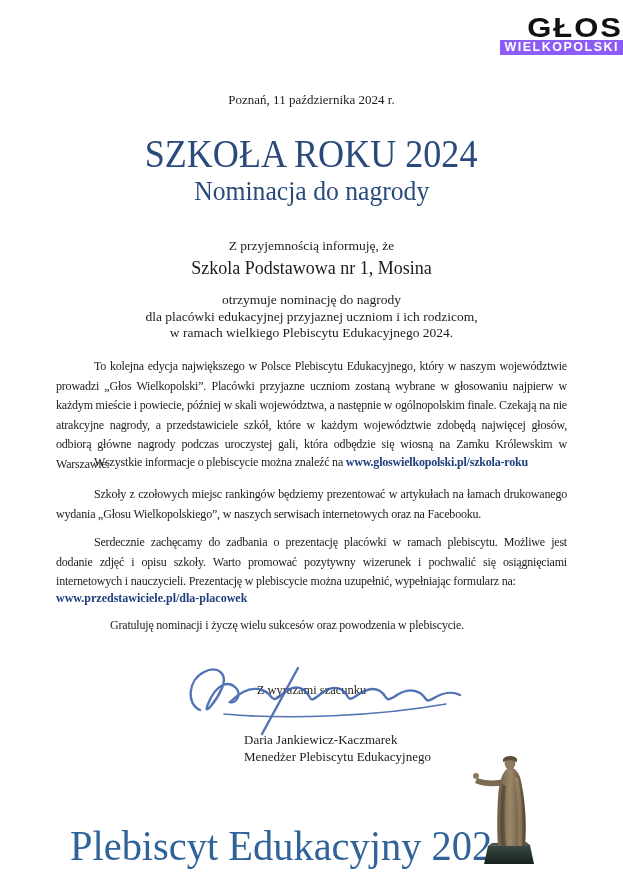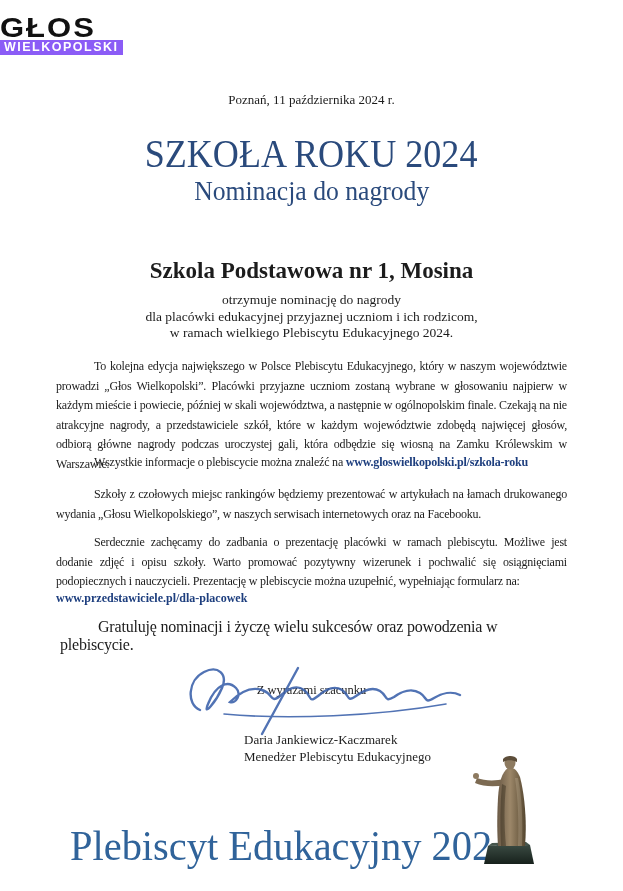--- a/index.html
+++ b/index.html
@@ -8,21 +8,21 @@
     width:623px;height:891px;
     background:#ffffff;
     font-family:"Liberation Serif","DejaVu Serif",serif;
     color:#1c1c1c;
     overflow:hidden;
   }
   .abs{position:absolute;}
   .center{left:0;right:0;text-align:center;}
 
   
-  .logo{top:15px;display:flex;flex-direction:column;align-items:flex-start;}
+  .logo{top:15px;display:flex;flex-direction:column;align-items:flex-end;}
   .logo-top{
     font-family:"Liberation Sans","DejaVu Sans",sans-serif;
     font-weight:bold;font-size:31px;line-height:26px;letter-spacing:2px;
     color:#111111;transform:scaleY(.92);
   }
   .logo-bar{
     background:#8b5cf6;color:#ffffff;
     font-family:"Liberation Sans","DejaVu Sans",sans-serif;
     font-weight:bold;font-size:12.5px;line-height:15px;
     letter-spacing:1.5px;padding:0 4px;margin-top:-1px;
@@ -33,33 +33,33 @@
   .doc-title{
     top:131px;color:#2a4a7c;font-size:41px;line-height:44px;
   }
   .doc-title>span{display:inline-block;transform:scaleX(.88);transform-origin:center;}
   .doc-subtitle{
     top:176px;color:#2a4a7c;font-size:27px;line-height:30px;
   }
   .doc-subtitle>span{display:inline-block;transform:scaleX(.95);transform-origin:center;}
 
   .intro-line{top:238px;font-size:13.5px;}
-  .school-name{top:258px;font-size:23px;font-weight:bold;}
+  .school-name{top:258px;font-size:18px;}
   .award-lines{top:292px;font-size:13.5px;line-height:16.5px;}
 
   .body-par{
     left:56px;width:511px;font-size:12px;line-height:19.5px;
     text-align:justify;text-indent:38px;letter-spacing:-0.2px;
   }
   .p1{top:357px;}
   .info-line{top:455px;left:56px;width:540px;font-size:12px;letter-spacing:-0.2px;text-indent:38px;text-align:left;}
   .p2{top:485px;}
   .p3{top:533px;}
   .form-link-line{top:591px;left:56px;font-size:12px;}
-  .congrats{top:618px;left:60px;width:511px;font-size:16px;text-indent:38px;letter-spacing:-0.2px;}
+  .congrats{top:618px;left:72px;width:511px;font-size:12px;text-indent:38px;letter-spacing:-0.2px;}
   .closing{top:648px;font-size:12.5px;margin-top:35px;}
 
   a.doc-link{color:#1d3e7e;font-weight:bold;text-decoration:none;}
 
   .signature{top:660px;left:178px;width:305px;height:78px;}
   .signer-block{top:731px;left:244px;font-size:13px;line-height:17px;}
 
   .footer-title{
     top:822px;left:70px;color:#30639a;font-size:43px;line-height:48px;white-space:nowrap;
   }
@@ -79,34 +79,35 @@
 
   <div class="abs center date-line">Poznań, 11 października 2024 r.</div>
 
   <div class="abs center doc-title">
     <span>SZKOŁA ROKU 2024</span>
   </div>
   <div class="abs center doc-subtitle">
     <span>Nominacja do nagrody</span>
   </div>
 
+  <div class="abs center intro-line">Z przyjemnością informuję, że</div>
   <div class="abs center school-name">Szkola Podstawowa nr 1, Mosina</div>
   <div class="abs center award-lines">
     <div>otrzymuje nominację do nagrody</div>
     <div>dla placówki edukacyjnej przyjaznej uczniom i ich rodzicom,</div>
     <div>w ramach wielkiego Plebiscytu Edukacyjnego 2024.</div>
   </div>
 
   <div class="abs body-par p1">To kolejna edycja największego w Polsce Plebiscytu Edukacyjnego, który w naszym województwie prowadzi „Głos Wielkopolski”. Placówki przyjazne uczniom zostaną wybrane w głosowaniu najpierw w każdym mieście i powiecie, później w skali województwa, a następnie w ogólnopolskim finale. Czekają na nie atrakcyjne nagrody, a przedstawiciele szkół, które w każdym województwie zdobędą najwięcej głosów, odbiorą główne nagrody podczas uroczystej gali, która odbędzie się wiosną na Zamku Królewskim w Warszawie.</div>
 
   <div class="abs info-line"><span>Wszystkie informacje o plebiscycie można znaleźć na </span><a class="doc-link" href="#">www.gloswielkopolski.pl/szkola-roku</a></div>
 
   <div class="abs body-par p2">Szkoły z czołowych miejsc rankingów będziemy prezentować w artykułach na łamach drukowanego wydania „Głosu Wielkopolskiego”, w naszych serwisach internetowych oraz na Facebooku.</div>
 
-  <div class="abs body-par p3">Serdecznie zachęcamy do zadbania o prezentację placówki w ramach plebiscytu. Możliwe jest dodanie zdjęć i opisu szkoły. Warto promować pozytywny wizerunek i pochwalić się osiągnięciami podopiecznych i nauczycieli. Prezentację w plebiscycie można uzupełnić, wypełniając formularz na:</div>
+  <div class="abs body-par p3">Serdecznie zachęcamy do zadbania o prezentację placówki w ramach plebiscytu. Możliwe jest dodanie zdjęć i opisu szkoły. Warto promować pozytywny wizerunek i pochwalić się osiągnięciami internetowych i nauczycieli. Prezentację w plebiscycie można uzupełnić, wypełniając formularz na:</div>
 
   <div class="abs form-link-line">
     <a class="doc-link" href="#">www.przedstawiciele.pl/dla-placowek</a>
   </div>
 
   <div class="abs congrats">Gratuluję nominacji i życzę wielu sukcesów oraz powodzenia w plebiscycie.</div>
 
   <div class="abs center closing">Z wyrazami szacunku</div>
 
   <svg class="abs signature" viewBox="0 0 305 78" aria-hidden="true">

